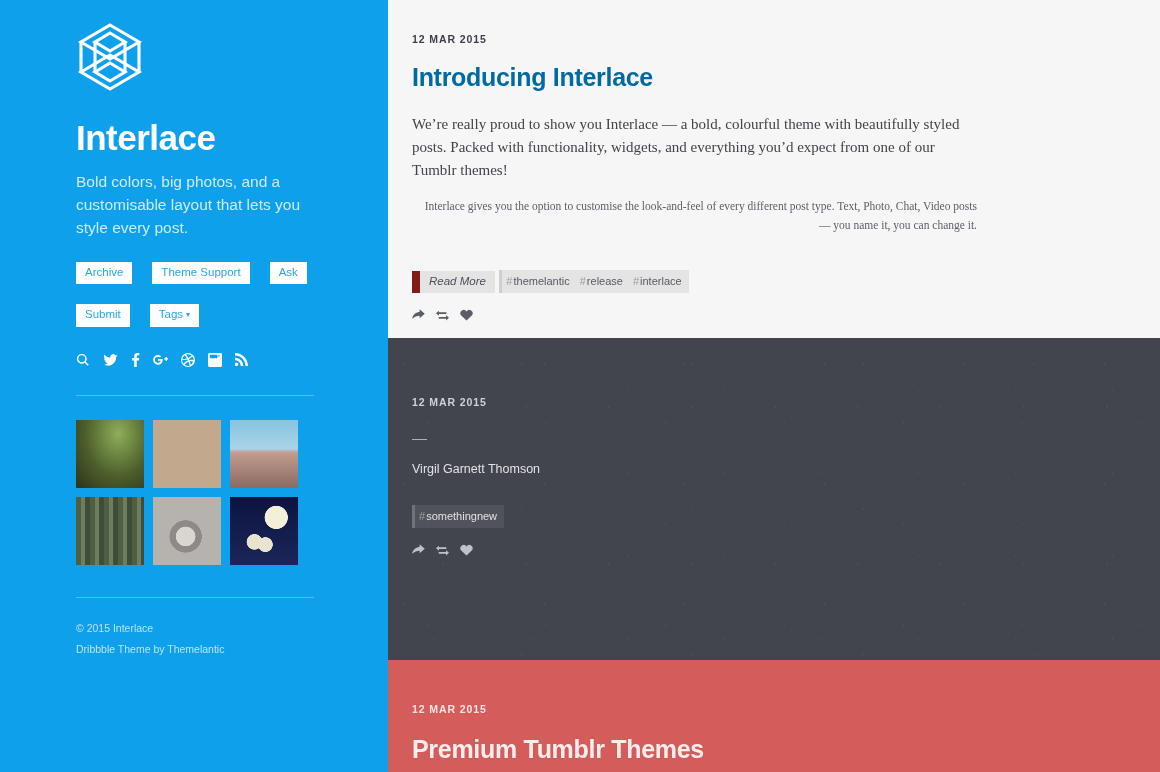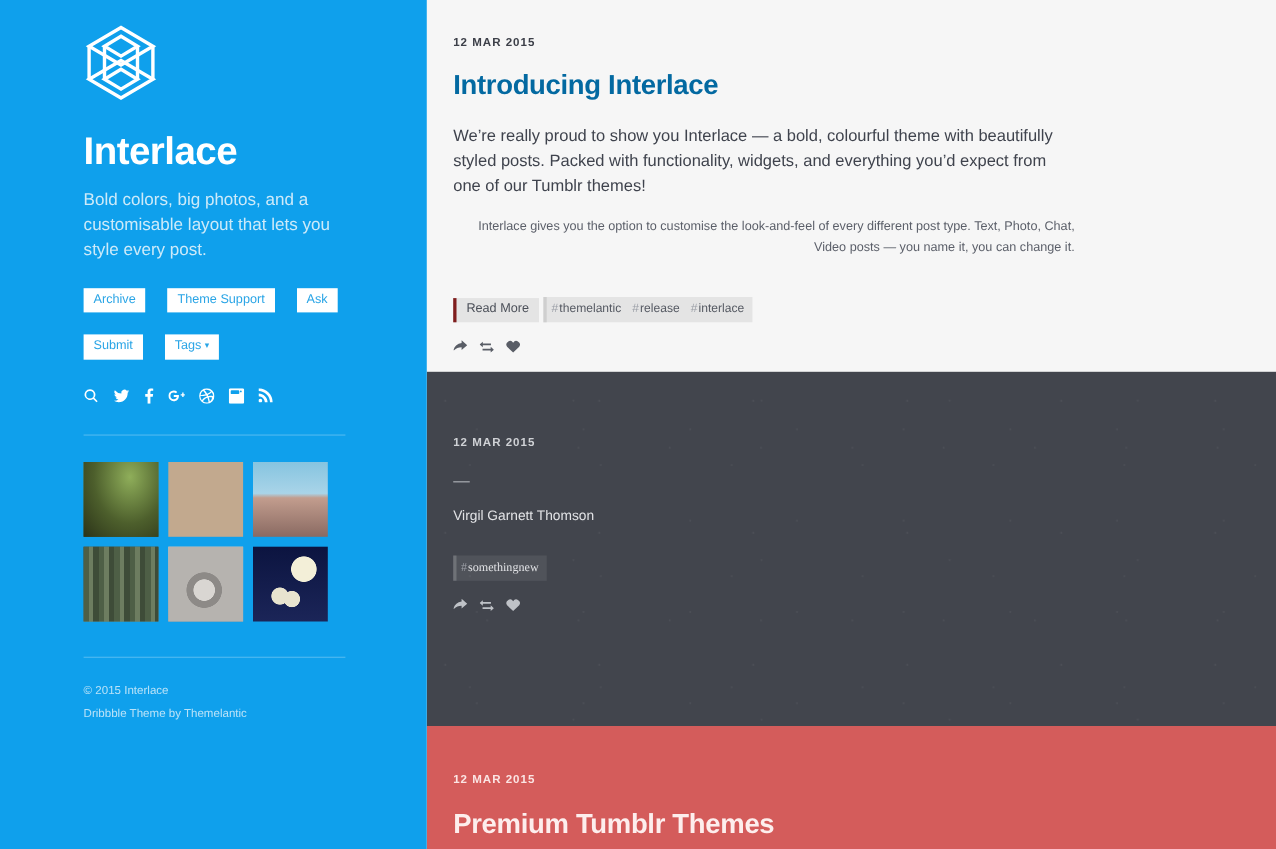--- a/index.html
+++ b/index.html
@@ -67,39 +67,39 @@
 
   
   .main { width: 772px; flex: 0 0 772px; height: 772px; overflow: hidden; }
 
   .post { padding: 33px 37px 0 24px; position: relative; }
   .post-inner { padding-left: 0; }
   .post-date {
     font-size: 10.5px; font-weight: bold; letter-spacing: 0.9px;
   }
   .post-title { font-weight: bold; letter-spacing: -0.3px; }
-  .post-body p { margin-bottom: 0; }
+  .post-body p { margin-bottom: 0; font-family: Liberation Serif, serif; }
 
   
   .post-text { background: #f6f6f6; height: 338px; }
   .post-text .post-date { color: #3d4049; margin-bottom: 18px; }
   .post-text .post-title { color: #0369a1; font-size: 25px; margin-bottom: 21px; }
   .post-text .lead {
     color: #3f434d; font-size: 15px; line-height: 1.52; margin-bottom: 16px;
     max-width: 560px;
   }
   .post-text .sub {
     color: #5b5f69; font-size: 11.5px; line-height: 1.58; max-width: 565px;
     margin-bottom: 21px;
     text-align: right;
   }
   .readmore {
     display: inline-block; background: #e4e4e4; color: #4c5059;
     font-size: 11.5px; padding: 5px 9px 6px 9px; line-height: 1;
-    border-left: 3px solid #7f1d1d; cursor: pointer;
+    border-left: 8px solid #7f1d1d; cursor: pointer; font-style: italic;
   }
   .taglist {
     display: inline-flex; background: #e4e4e4; border-left: 3px solid #cfcfcf;
     margin-top: 15px; padding: 4px 7px 5px 4px; gap: 10px;
   }
   .taglist .tag { color: #565a63; font-size: 11px; line-height: 1.3; cursor: pointer; }
   .taglist .tag .hash { color: #9a9ea6; margin-right: 1px; }
   .actions { display: flex; gap: 11px; margin-top: 16px; align-items: center; }
   .actions .aicon { cursor: pointer; display: block; }
   .actions svg { display: block; }
@@ -115,21 +115,21 @@
       radial-gradient(circle at 66% 44%, rgba(255,255,255,.05) 0.6px, transparent 1.2px);
     background-size: 140px 120px, 97px 83px, 171px 145px, 119px 101px, 83px 157px;
   }
   .post-quote .post-date { color: #cfd1d5; margin-bottom: 22px; }
   .quote-text {
     color: #f0f1f3; font-size: 24px; line-height: 1.38; font-weight: normal;
     letter-spacing: -0.2px; max-width: 700px; margin-bottom: 22px;
   }
   .quote-dash { color: #aeb1b7; font-size: 15px; line-height: 1; margin-bottom: 17px; }
   .quote-source { color: #e2e3e6; font-size: 12.5px; margin-bottom: 14px; }
-  .taglist.dark { background: rgba(255,255,255,0.08); border-left: 3px solid rgba(255,255,255,0.18); font-family: Liberation Serif, serif; }
+  .taglist.dark { background: rgba(255,255,255,0.08); border-left: 3px solid rgba(255,255,255,0.18); }
   .taglist.dark .tag { color: #e0e1e4; }
   .taglist.dark .tag .hash { color: #9da0a7; }
 
   
   .post-red { background: #d45c5b; height: 112px; }
   .post-red .post-date { color: #fbe4e3; margin-bottom: 20px; }
   .post-red .post-title { color: #fdeeed; font-size: 25px; }
 </style>
 </head>
 <body>

